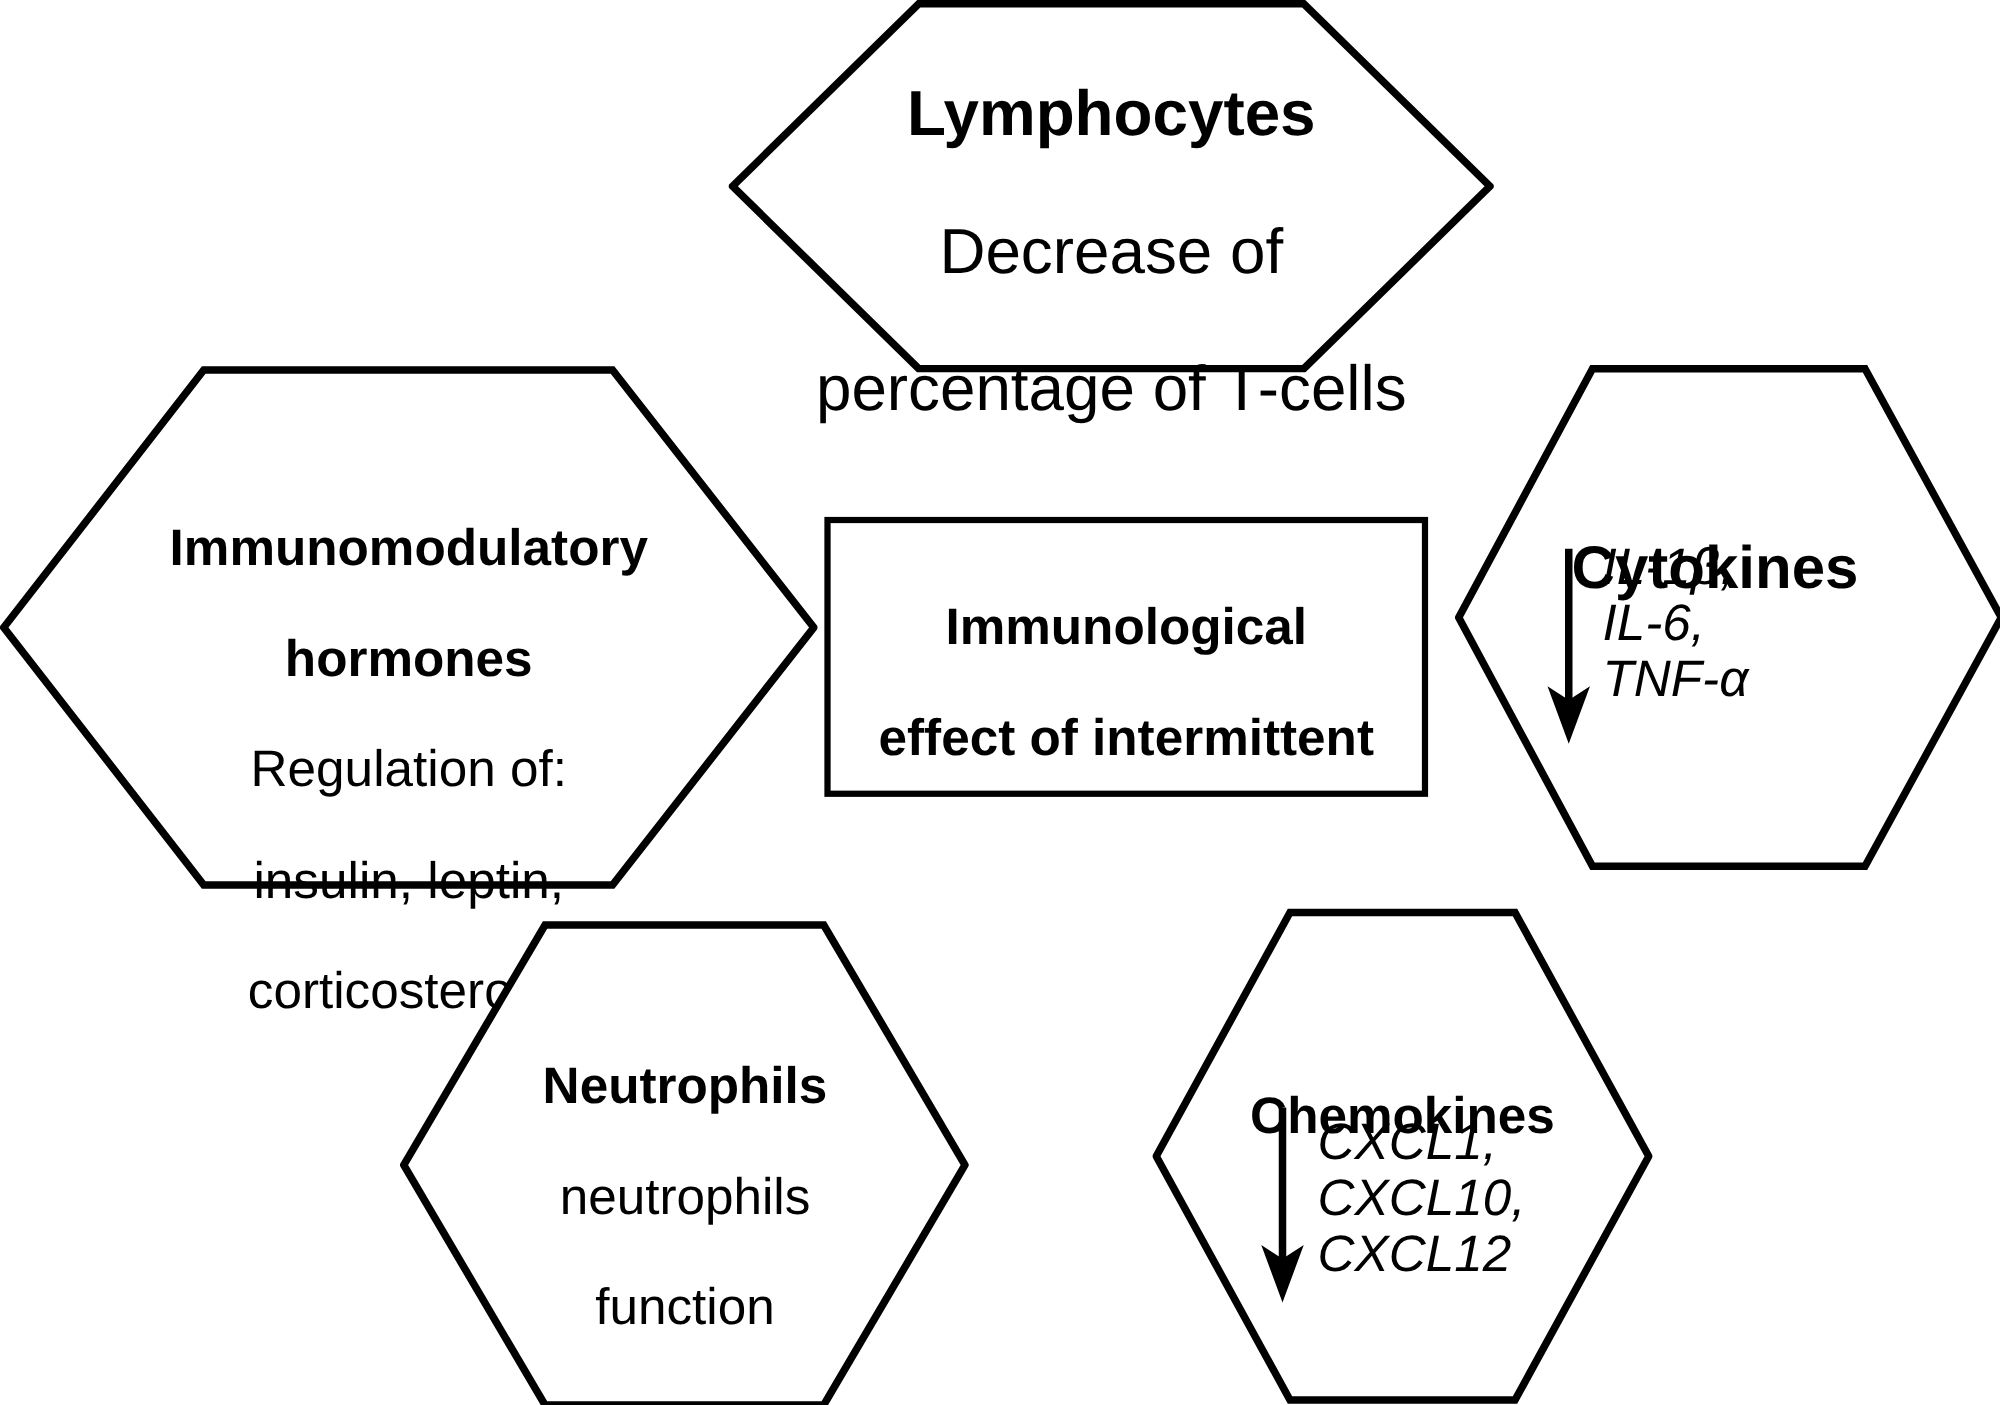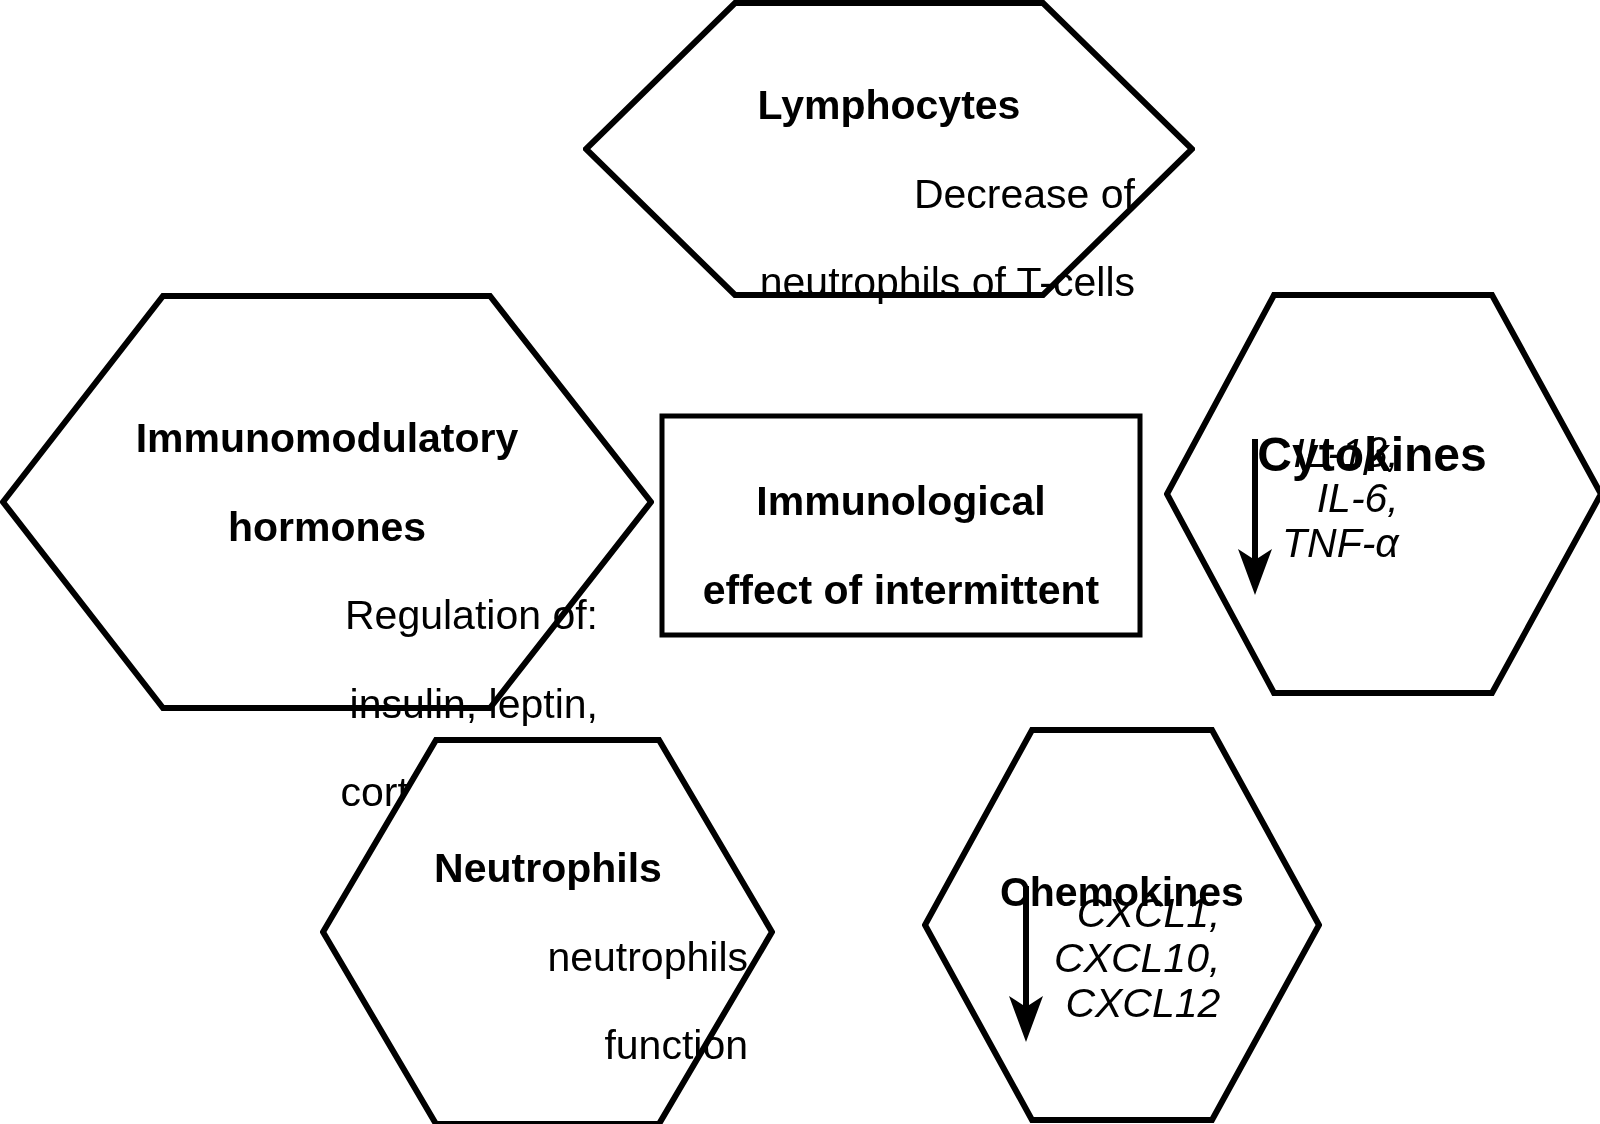--- a/index.html
+++ b/index.html
@@ -32,21 +32,20 @@
     line-height: 1.08;
     white-space: pre-line;
   }
   .title {
     font-weight: bold;
     display: block;
   }
   .body-line {
     display: block;
     font-weight: normal;
-    text-align: right;
   }
   .arrow-svg {
     position: absolute;
     display: block;
   }
   .listwrap {
     position: absolute;
     display: flex;
     align-items: flex-start;
     font-style: italic;
@@ -58,24 +57,24 @@
 </style>
 </head>
 <body>
 
 <div id="canvas">
 
   <div class="node" style="left:583px; top:0px; width:612px; height:298px;">
     <svg width="612" height="298" viewBox="0 0 612 298">
       <polygon points="152,3 460,3 609,149 460,295 152,295 3,149" fill="#ffffff" stroke="#000000" stroke-width="6" stroke-linejoin="miter"></polygon>
     </svg>
-    <div class="node-text" style="left:60px; top:39px; width:492px; font-size:41px;">
+    <div class="node-text" style="left:60px; top:8px; width:492px; font-size:51px;">
       <span class="title">Lymphocytes</span>
       <span class="body-line">Decrease of</span>
-      <span class="body-line">neutrophils of T-cells</span>
+      <span class="body-line">percentage of T-cells</span>
     </div>
   </div>
 
   <div class="node" style="left:0px; top:292px; width:654px; height:420px;">
     <svg width="654" height="420" viewBox="0 0 654 420">
       <polygon points="163,4 490,4 651,210 490,416 163,416 3,210" fill="#ffffff" stroke="#000000" stroke-width="6" stroke-linejoin="miter"></polygon>
     </svg>
     <div class="node-text" style="left:56px; top:80px; width:542px; font-size:41px;">
       <span class="title">Immunomodulatory</span>
       <span class="title">hormones</span>

